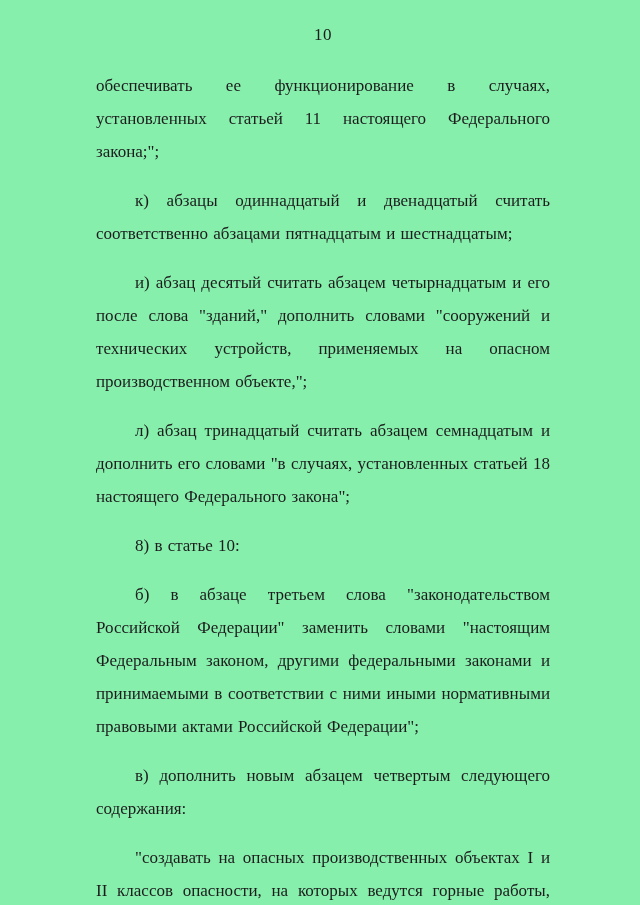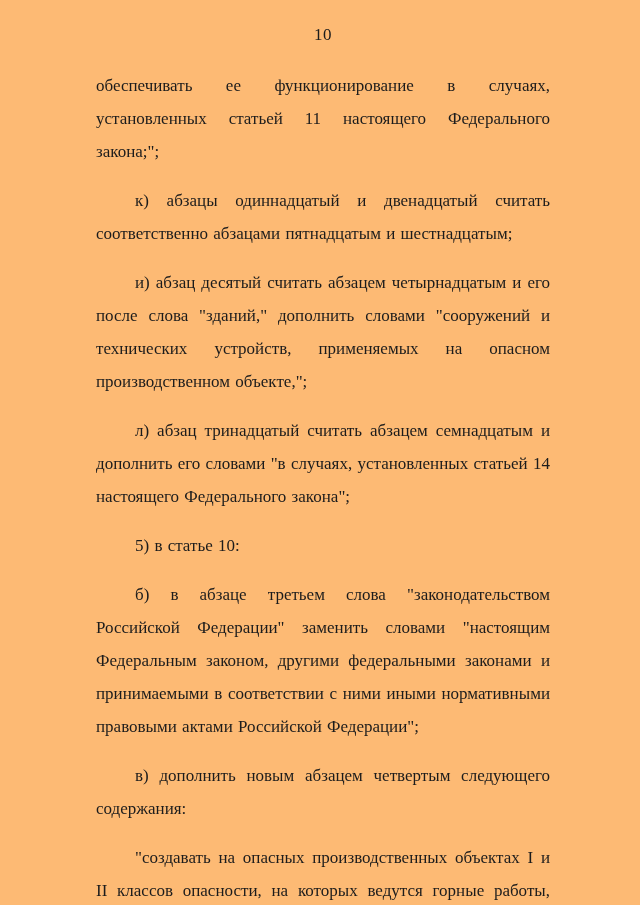--- a/index.html
+++ b/index.html
@@ -11,21 +11,21 @@
     height: 905px;
     background: #ffffff;
     font-family: "Liberation Serif", "DejaVu Serif", serif;
     color: #1c1c1c;
     overflow: hidden;
   }
   .page {
     position: relative;
     width: 640px;
     height: 905px;
-    background: #fdba74;
+    background: #86efac;
   }
   .page-number {
     position: absolute;
     top: 24px;
     left: 80px;
     width: 486px;
     text-align: center;
     font-size: 17px;
     line-height: 22px;
     letter-spacing: 0.5px;
@@ -51,19 +51,19 @@
 </style>
 </head>
 <body>
 
 <div class="page">
   <div class="page-number">10</div>
   <div class="content">
       <p>обеспечивать ее функционирование в случаях, установленных статьей 11 настоящего Федерального закона;";</p>
       <p class="indent">к) абзацы одиннадцатый и двенадцатый считать соответственно абзацами пятнадцатым и шестнадцатым;</p>
       <p class="indent">и) абзац десятый считать абзацем четырнадцатым и его после слова "зданий," дополнить словами "сооружений и технических устройств, применяемых на опасном производственном объекте,";</p>
-      <p class="indent">л) абзац тринадцатый считать абзацем семнадцатым и дополнить его словами "в случаях, установленных статьей 14 настоящего Федерального закона";</p>
-      <p class="indent">5) в статье 10:</p>
+      <p class="indent">л) абзац тринадцатый считать абзацем семнадцатым и дополнить его словами "в случаях, установленных статьей 18 настоящего Федерального закона";</p>
+      <p class="indent">8) в статье 10:</p>
       <p class="indent">б) в абзаце третьем слова "законодательством Российской Федерации" заменить словами "настоящим Федеральным законом, другими федеральными законами и принимаемыми в соответствии с ними иными нормативными правовыми актами Российской Федерации";</p>
       <p class="indent">в) дополнить новым абзацем четвертым следующего содержания:</p>
       <p class="indent">"создавать на опасных производственных объектах I и II классов опасности, на которых ведутся горные работы, вспомогательные</p>
     </div>
 </div>
 
 </body></html>

